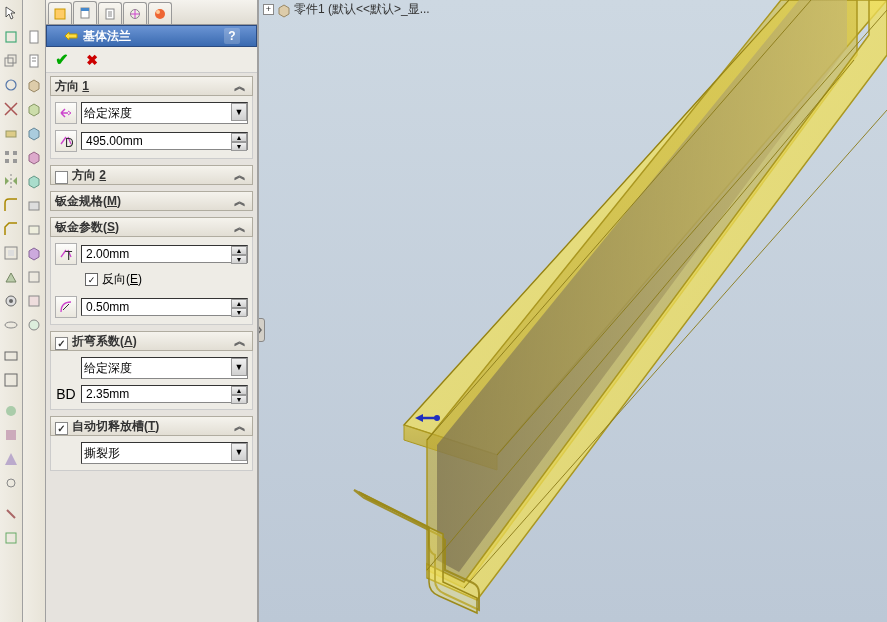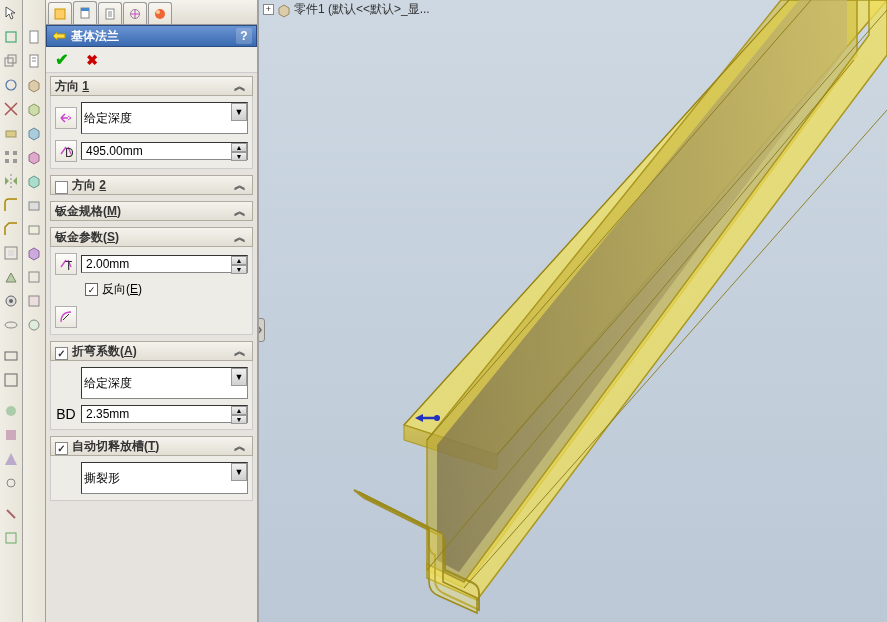--- a/index.html
+++ b/index.html
@@ -12,41 +12,41 @@
     .second-toolbar { width: 23px; background: linear-gradient(to right, #f0ede5, #e8e4d8); border-right: 1px solid #a0a0a0; display: flex; flex-direction: column; padding-top: 2px; gap: 2px; }
     .second-toolbar .tb-icon { width: 20px; height: 20px; margin: 1px auto; display: flex; align-items: center; justify-content: center; cursor: pointer; }
     
     .property-panel { width: 213px; background: #e6e3de; border-right: 2px solid #a0a0a0; display: flex; flex-direction: column; }
     
     .tab-strip { height: 25px; background: linear-gradient(to bottom, #f5f3ee, #e0dcd2); display: flex; align-items: flex-end; padding: 0 2px; gap: 1px; border-bottom: 1px solid #999; }
     .tab-strip .tab { width: 24px; height: 22px; border: 1px solid #999; border-bottom: none; border-radius: 3px 3px 0 0; background: linear-gradient(to bottom, #f8f6f0, #e8e4da); display: flex; align-items: center; justify-content: center; cursor: pointer; }
     .tab-strip .tab.active { background: #eeece6; height: 23px; }
     .tab svg { width: 14px; height: 14px; }
     
-    .panel-title { height: 22px; background: linear-gradient(to bottom, #6a94d4, #3a6ab0); color: #fff; font-weight: bold; font-size: 12px; display: flex; align-items: center; padding: 0 4px; border: 1px solid #2a4a80; }
+    .panel-title { height: 22px; background: linear-gradient(to bottom, #6a94d4, #3a6ab0); color: #fff; font-weight: bold; font-size: 12px; display: flex; align-items: center; padding: 0 16px; border: 1px solid #2a4a80; }
     .panel-title .title-icon { width: 16px; height: 16px; margin-right: 4px; display: flex; align-items: center; justify-content: center; }
     .panel-title .help { margin-left: auto; width: 16px; height: 16px; background: rgba(255,255,255,0.2); border-radius: 2px; display: flex; align-items: center; justify-content: center; cursor: pointer; }
     
     .confirm-bar { height: 26px; background: #eeece6; display: flex; align-items: center; padding: 0 6px; gap: 10px; border-bottom: 1px solid #ccc; }
     .confirm-bar .btn { width: 20px; height: 20px; cursor: pointer; display: flex; align-items: center; justify-content: center; }
     .check { color: #0a0; font-size: 16px; font-weight: bold; }
     .cross { color: #c00; font-size: 14px; font-weight: bold; }
     
     .section { margin: 3px 4px; }
     .section-header { background: linear-gradient(to bottom, #f5f3ed, #e2ded4); border: 1px solid #b0aca0; height: 20px; display: flex; align-items: flex-end; padding: 0 4px; font-weight: bold; color: #333; cursor: pointer; }
     .section-header .chev { margin-left: auto; width: 16px; color: #666; text-align: center; }
     .section-header .check-box { width: 13px; height: 13px; border: 1px solid #888; background: #fff; margin-right: 4px; display: flex; align-items: center; justify-content: center; font-size: 10px; }
     .section-body { background: #eeece6; padding: 6px 4px; border: 1px solid #ccc; border-top: none; }
     
     .row { display: flex; align-items: center; margin-bottom: 6px; gap: 4px; }
     .row:last-child { margin-bottom: 0; }
     .row-icon { width: 22px; height: 22px; display: flex; align-items: center; justify-content: center; border: 1px solid #b0b0b0; background: linear-gradient(to bottom, #fdfdfb, #eae7de); }
     .row-icon svg { width: 14px; height: 14px; }
     
-    .combo { flex: 1; height: 32px; border: 1px inset #888; background: #fff; display: flex; align-items: center; padding: 0 2px; position: relative; text-align: right; }
+    .combo { flex: 1; height: 22px; border: 1px inset #888; background: #fff; display: flex; align-items: center; padding: 0 2px; position: relative; text-align: right; }
     .combo-arrow { width: 16px; height: 18px; background: linear-gradient(to bottom, #f0f0f0, #d0d0d0); border: 1px solid #999; position: absolute; right: 0; top: 0; display: flex; align-items: center; justify-content: center; font-size: 9px; cursor: pointer; }
     
     .num-input { flex: 1; height: 16px; border: 1px inset #888; background: #fff; display: flex; align-items: center; padding: 8px 4px; position: relative; }
     .spinner { width: 16px; height: 18px; position: absolute; right: 0; top: 0; display: flex; flex-direction: column; }
     .spinner div { flex: 1; background: linear-gradient(to bottom, #f0f0f0, #d0d0d0); border: 1px solid #999; font-size: 7px; display: flex; align-items: center; justify-content: center; cursor: pointer; }
     
     .checkbox-row { display: flex; align-items: center; gap: 4px; margin-left: 4px; }
     .checkbox-row .cb { width: 13px; height: 13px; border: 1px solid #666; background: #fff; display: flex; align-items: center; justify-content: center; font-size: 9px; color: #000; }
     
     .bd-label { width: 22px; text-align: center; font-weight: normal; font-size: 14px; }
@@ -383,20 +383,27 @@
       <div class="checkbox-row" style="margin: 4px 0 8px 30px;">
         <span class="cb">✓</span>
         <span>反向(<span class="underline">E</span>)</span>
       </div>
       <div class="row">
         <div class="row-icon">
           <svg viewBox="0 0 14 14">
               <path d="M2 12 Q2 2 12 2" stroke="#c4c" stroke-width="1.3" fill="none"></path>
               <path d="M4 10 L10 4" stroke="#333" stroke-width="1"></path>
             </svg>
+        </div>
+        <div class="num-input">
+          <span>0.50mm</span>
+          <div class="spinner">
+              <div>▲</div>
+              <div>▼</div>
+            </div>
         </div>
       </div>
     </div>
   </div>
 
   <div class="section">
     <div class="section-header">
       <span class="check-box">✓</span>
       <span>折弯系数(<span class="underline">A</span>)</span>
       <span class="chev">︽</span>

